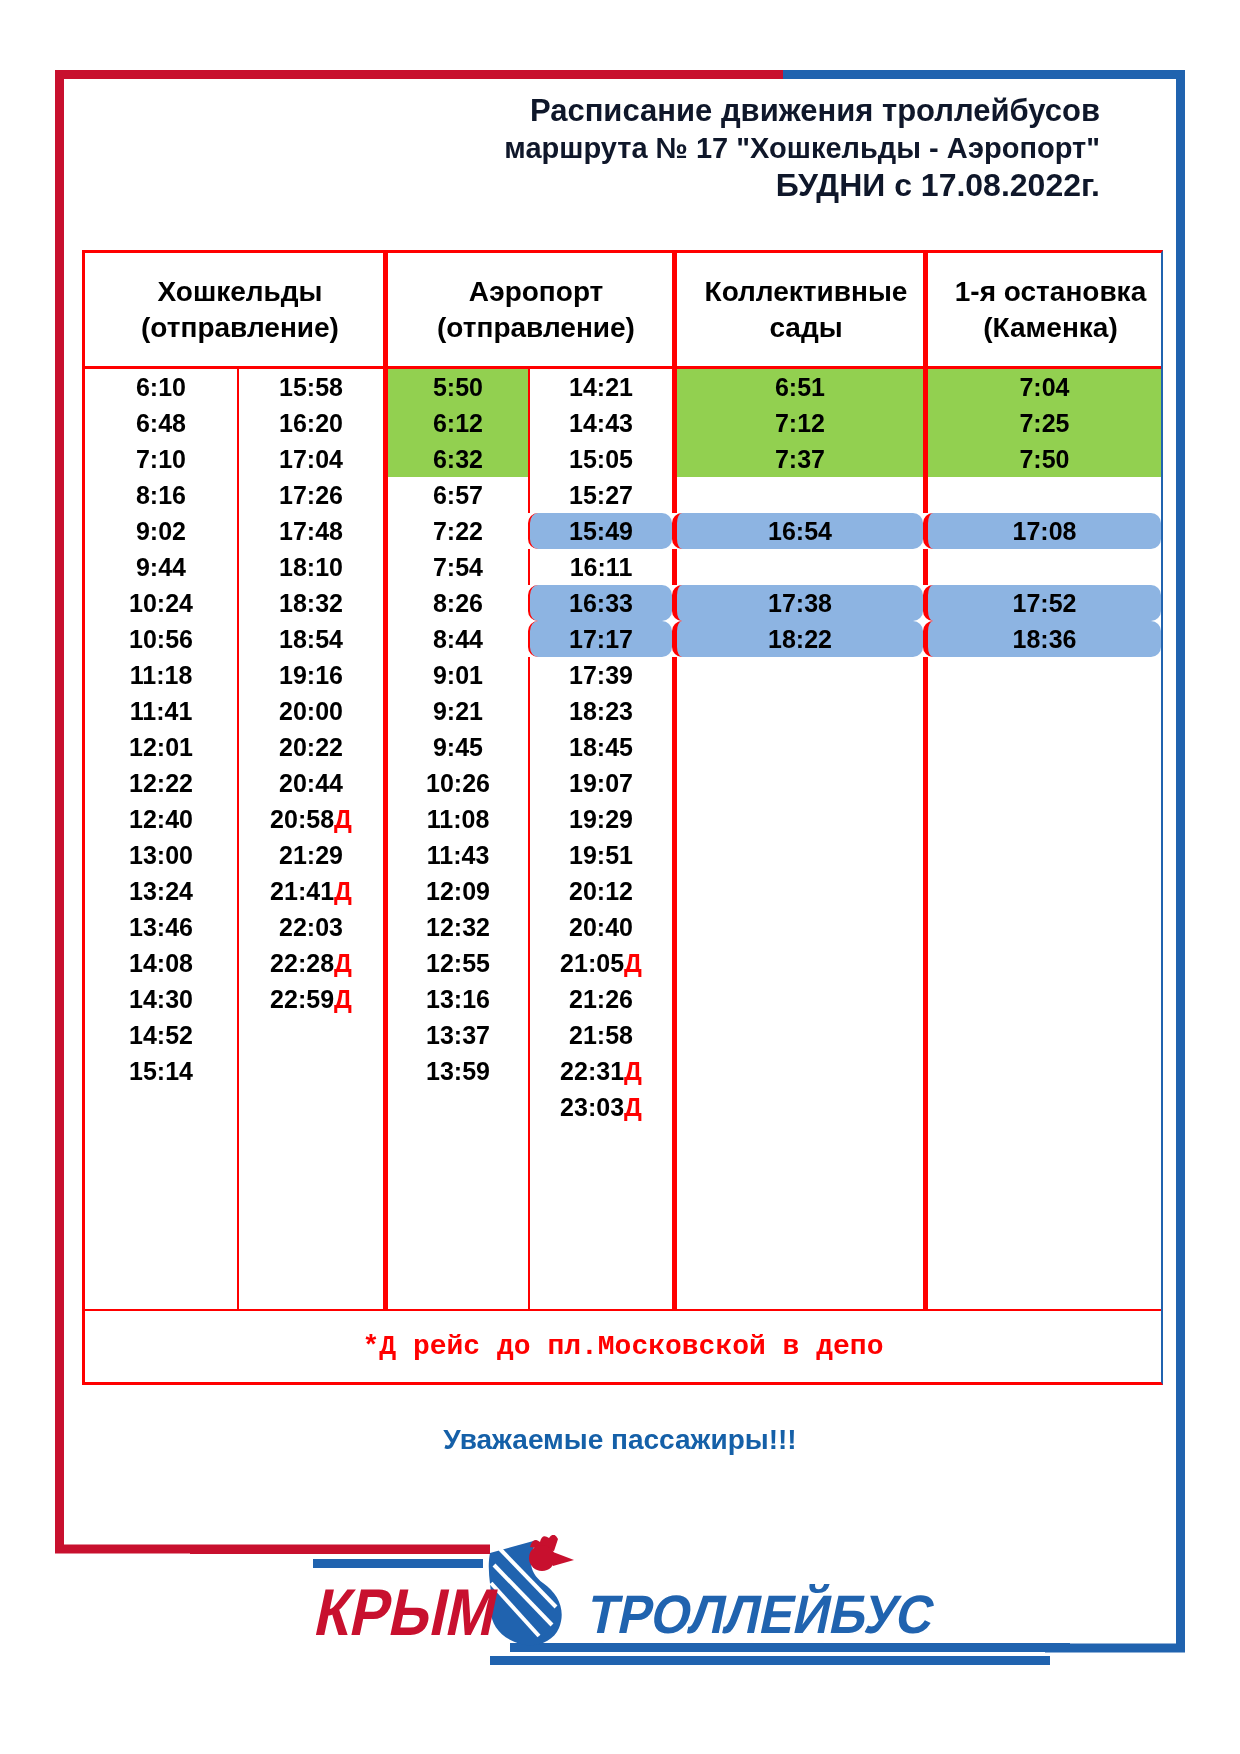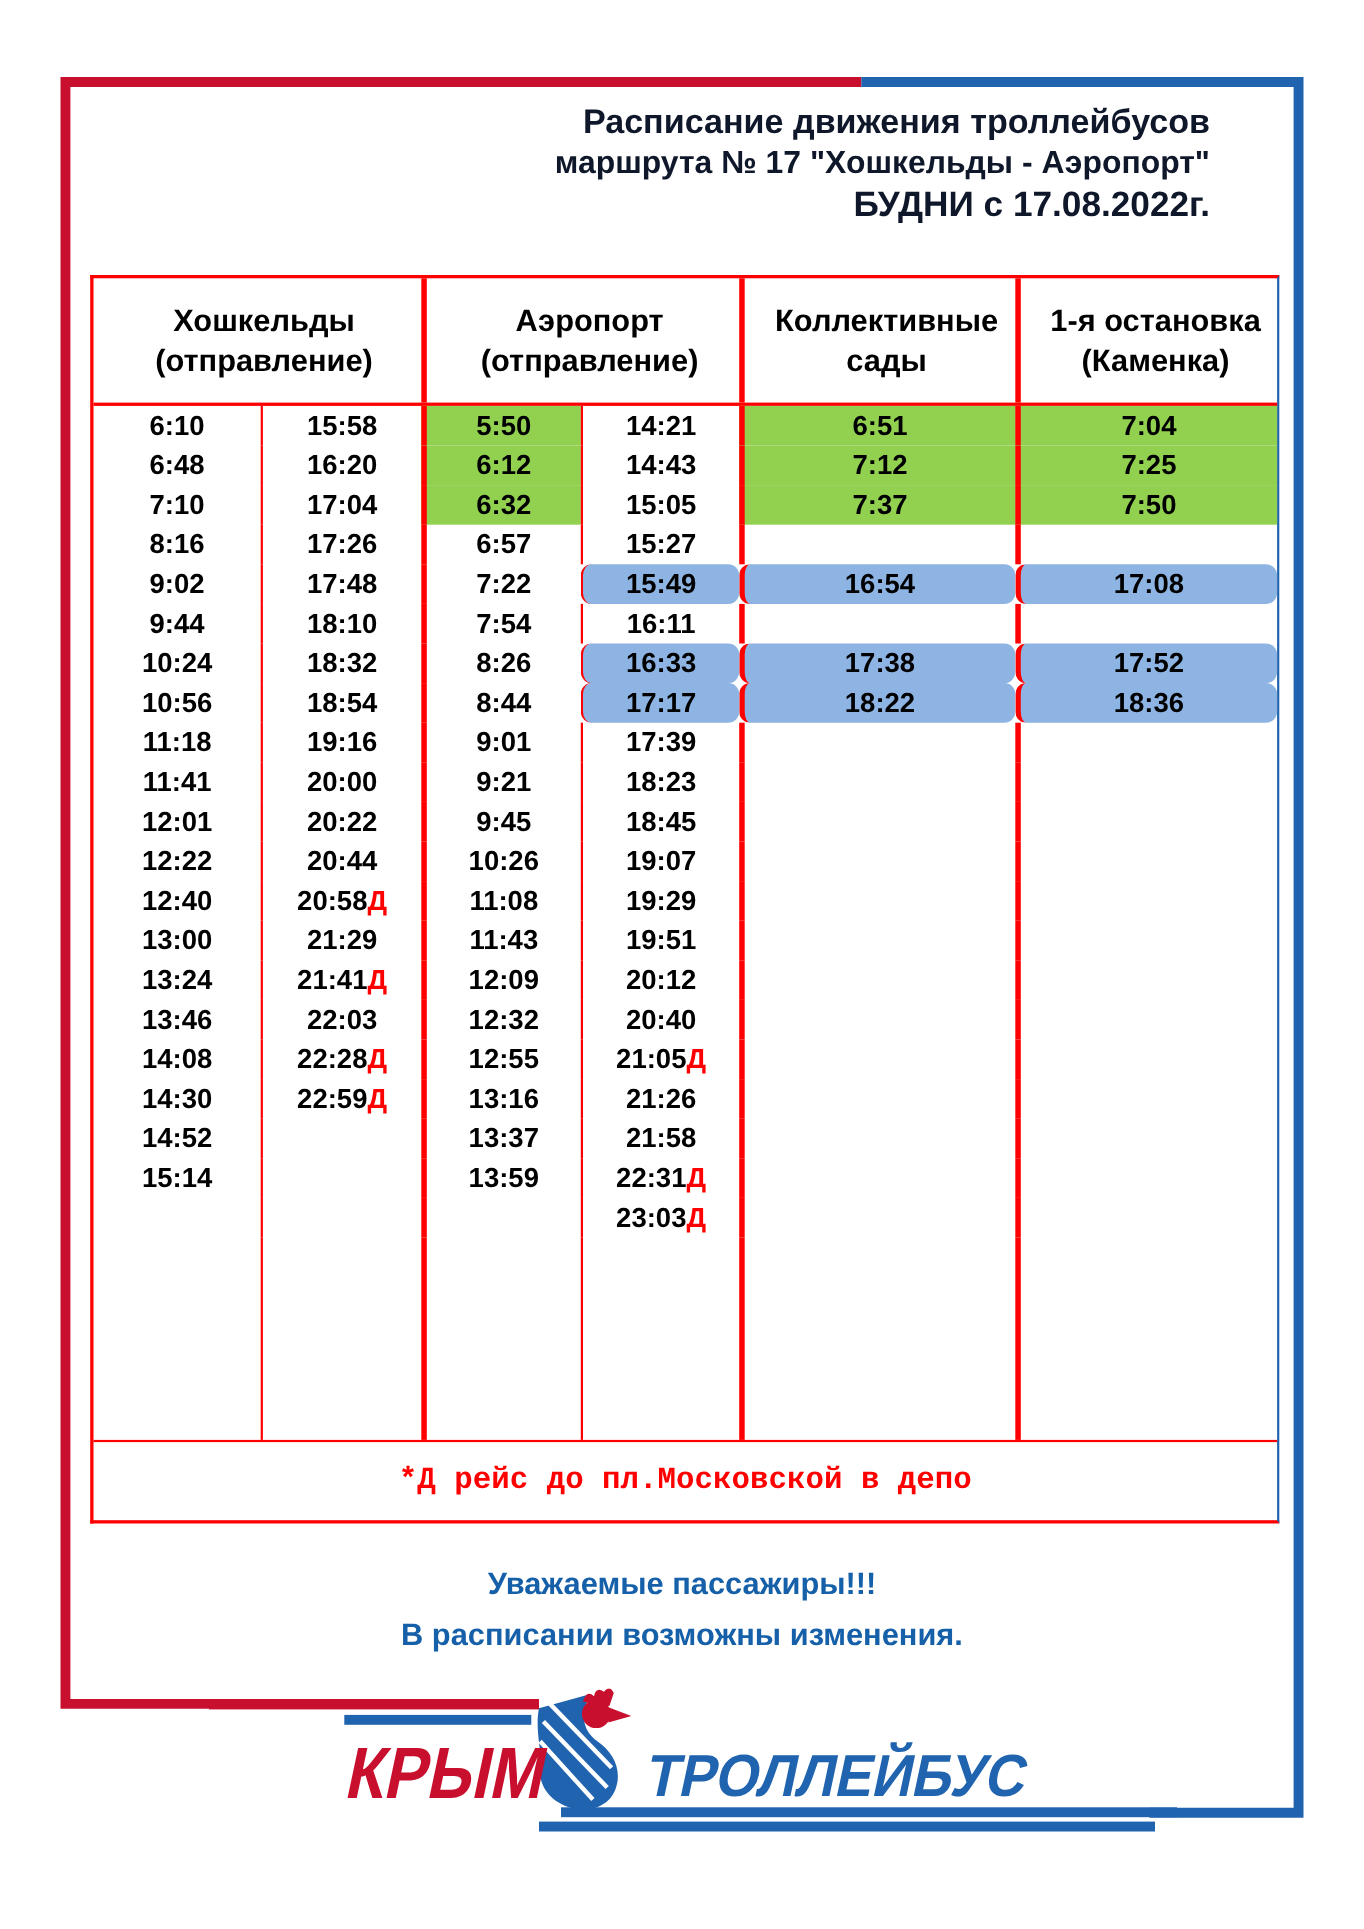--- a/index.html
+++ b/index.html
@@ -224,21 +224,20 @@
       <div class="cell col-a1"></div>
       <div class="cell col-a2"></div>
       <div class="cell col-ks"></div>
       <div class="cell col-km"></div>
     </div>
   <div class="tt-footnote">*Д рейс до пл.Московской в депо</div>
 </div>
 
 <div class="abs footer-block">
   <div>Уважаемые пассажиры!!!</div>
-  <div>В расписании возможны изменения.</div>
 </div>
 
 <svg id="logo-svg" class="abs" width="900" height="140" viewBox="0 0 900 140">
 
   <rect x="0" y="10" width="300" height="9" fill="#C8102E"></rect>
   <rect x="123" y="24" width="170" height="9" fill="#2063AF"></rect>
   <rect x="320" y="108" width="560" height="9" fill="#2063AF"></rect>
   <rect x="300" y="121" width="560" height="9" fill="#2063AF"></rect>
 
   <g>

